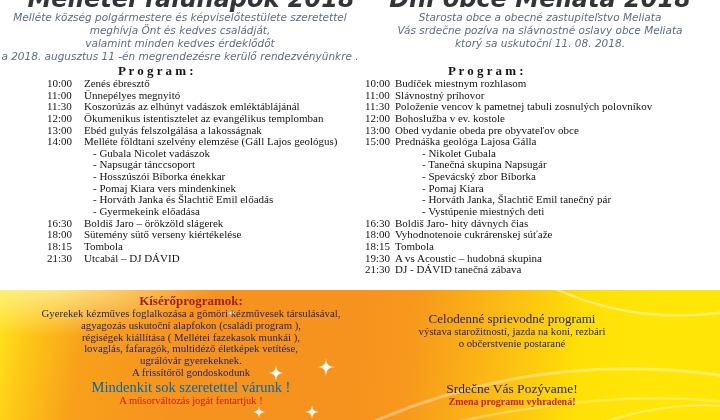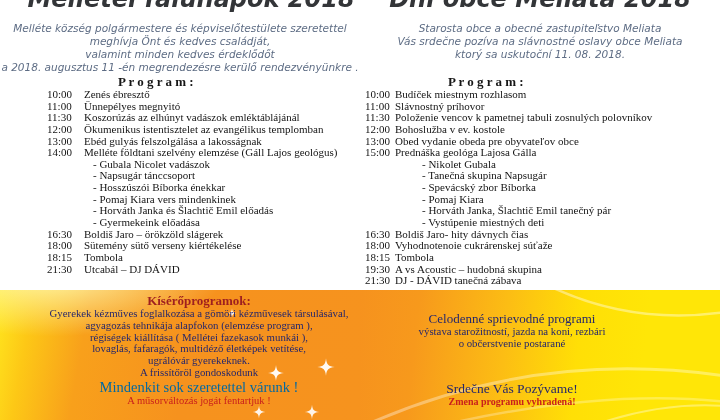--- a/index.html
+++ b/index.html
@@ -17,21 +17,21 @@
     font-style:italic;font-weight:bold;
     font-size:24px;line-height:24px;
     color:#333538;text-align:center;
     margin-top:-13px;white-space:nowrap;
   }
   .page-left .doc-title{margin-left:22px;}
 
   .intro{
     font-family:"DejaVu Sans", sans-serif;
     font-style:italic;font-size:10.5px;line-height:13px;
-    color:#5d6c84;text-align:center;margin-top:11px;
+    color:#5d6c84;text-align:center;
   }
 
   .program-heading{
     font-size:13px;line-height:13px;font-weight:bold;color:#161616;
     white-space:pre;
   }
   .page-left .program-heading{margin:1px 0 1px 118px;}
   .page-right .program-heading{margin:14px 0 1px 88px;}
 
   .prow{font-size:11px;line-height:11.65px;height:11.65px;color:#141414;white-space:nowrap;}
@@ -50,21 +50,21 @@
     background:
       radial-gradient(ellipse 280px 100px at 14% -12%, rgba(255,248,175,0.95), rgba(255,248,175,0) 62%),
       linear-gradient(100deg, #ffe51e 0%, #fdc816 9%, #f8a01b 24%, #f6921e 52%, #f6931e 100%);
   }
   .band-right{
     position:absolute;left:360px;top:0;width:360px;height:130px;
     background:linear-gradient(96deg, #f6921e 0%, #f7991c 16%, #fcbd14 40%, #ffdf06 60%, #ffe607 78%, #ffe607 100%);
   }
   .band svg{position:absolute;left:0;top:0;pointer-events:none;}
 
-  .band-text-left{position:absolute;left:8px;top:4px;width:382px;text-align:center;}
+  .band-text-left{position:absolute;left:0;top:4px;width:382px;text-align:center;}
   .band-heading-left{font-size:13px;font-weight:bold;color:#9e1f1f;line-height:14px;}
   .band-line{font-size:10.8px;line-height:11.8px;color:#26276b;}
   .band-welcome-left{font-size:14.5px;line-height:15px;color:#0369a1;margin-top:1px;}
   .band-note-left{font-size:10.5px;line-height:12px;color:#c9201c;}
 
   .band-text-right{position:absolute;left:392px;top:22px;width:240px;text-align:center;}
   .band-heading-right{font-size:13px;line-height:14px;color:#26276b;}
   .band-welcome-right{font-size:13.5px;line-height:14px;color:#26276b;margin-top:32px;}
   .band-note-right{font-size:10px;line-height:12px;font-weight:bold;color:#c9201c;}
 </style>
@@ -148,21 +148,21 @@
       <use href="#spark" transform="translate(276,83) scale(1)" opacity="0.95"></use>
       <use href="#spark" transform="translate(326,77) scale(1.1)" opacity="0.95"></use>
       <use href="#spark" transform="translate(259,122) scale(0.8)" opacity="0.9"></use>
       <use href="#spark" transform="translate(312,122) scale(0.9)" opacity="0.9"></use>
     </g>
   </svg>
 
   <div class="band-text-left">
     <div class="band-heading-left">Kísérőprogramok:</div>
     <div class="band-line">Gyerekek kézműves foglalkozása a gömöri kézművesek társulásával,</div>
-    <div class="band-line">agyagozás tehnikája alapfokon (elemzése program ),</div>
+    <div class="band-line">agyagozás uskutoční alapfokon (családi program ),</div>
     <div class="band-line">régiségek kiállítása  ( Mellétei fazekasok munkái ),</div>
     <div class="band-line">lovaglás, fafaragók, multidéző életképek vetítése,</div>
     <div class="band-line">ugrálóvár gyerekeknek.</div>
     <div class="band-line">A frissítőröl gondoskodunk</div>
     <div class="band-welcome-left">Mindenkit sok szeretettel várunk !</div>
     <div class="band-note-left">A műsorváltozás jogát fentartjuk !</div>
   </div>
 
   <div class="band-text-right">
     <div class="band-heading-right">Celodenné sprievodné programi</div>

